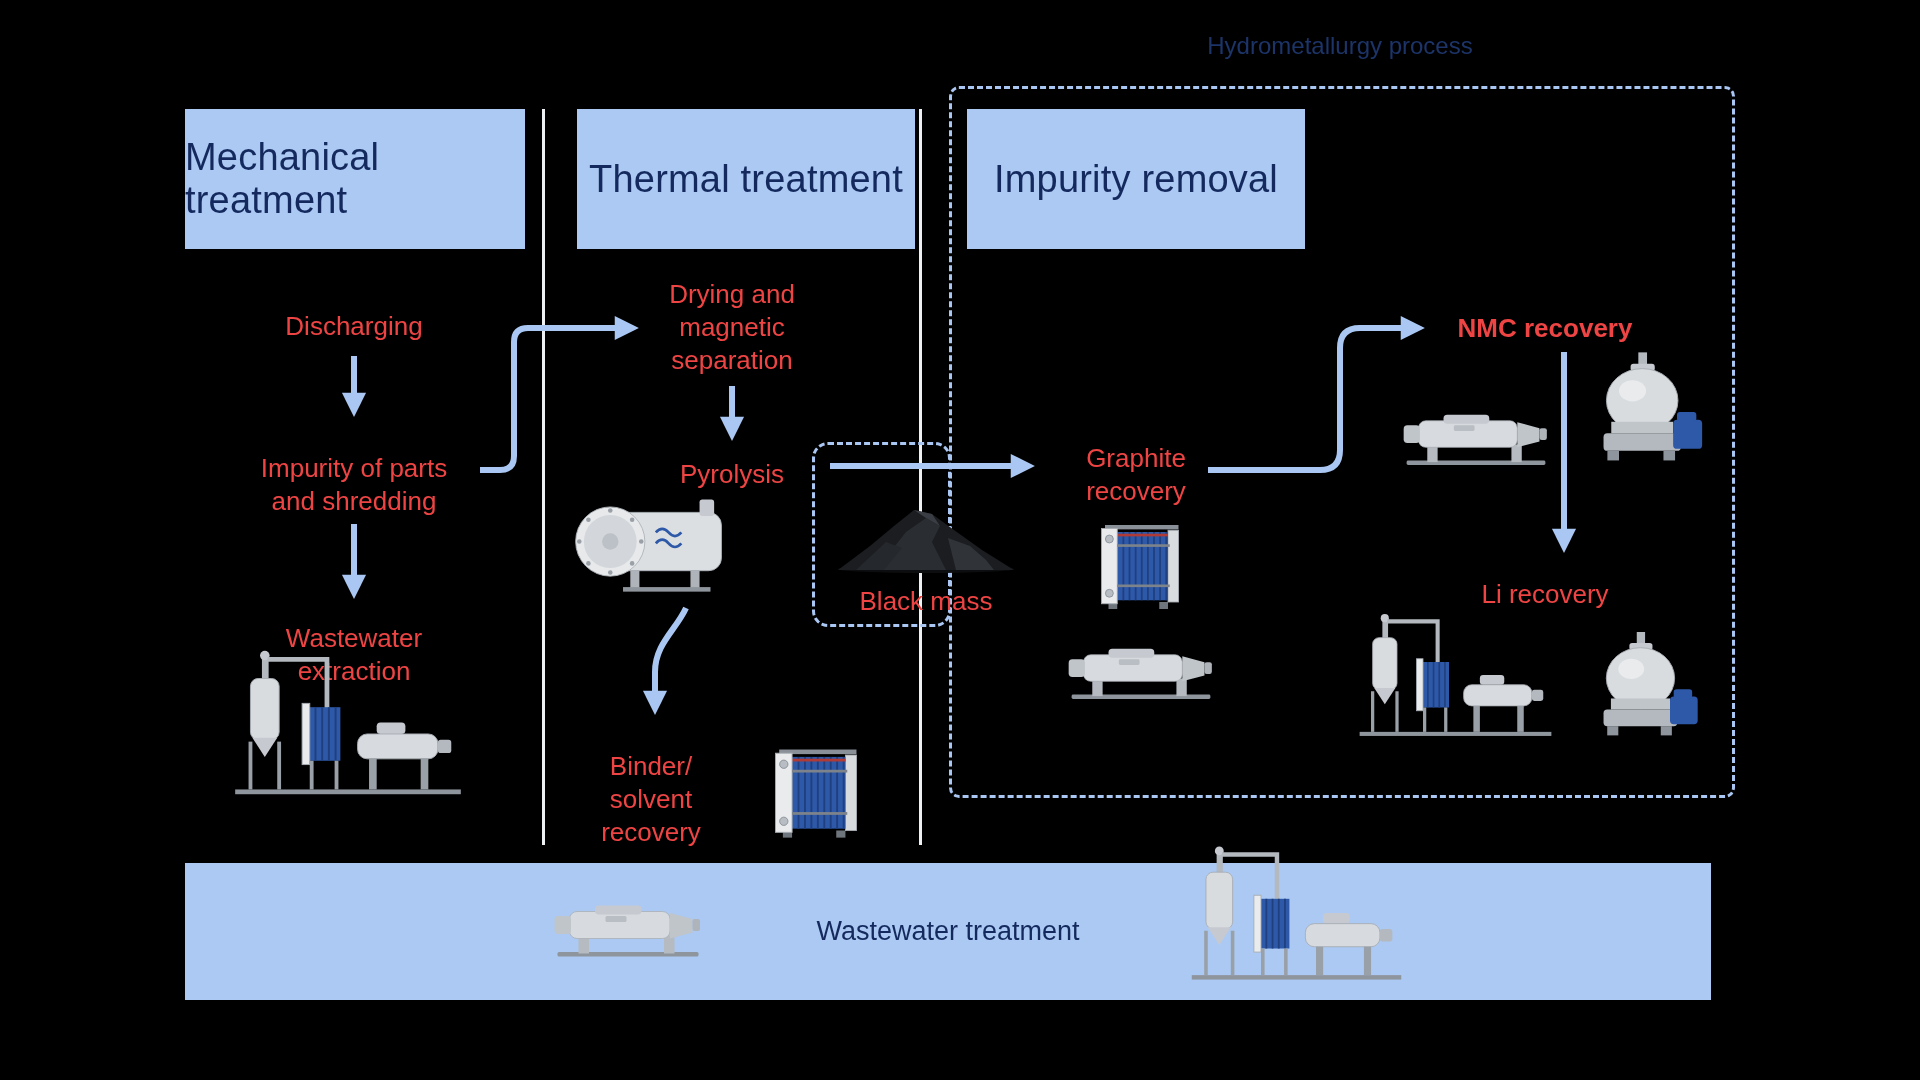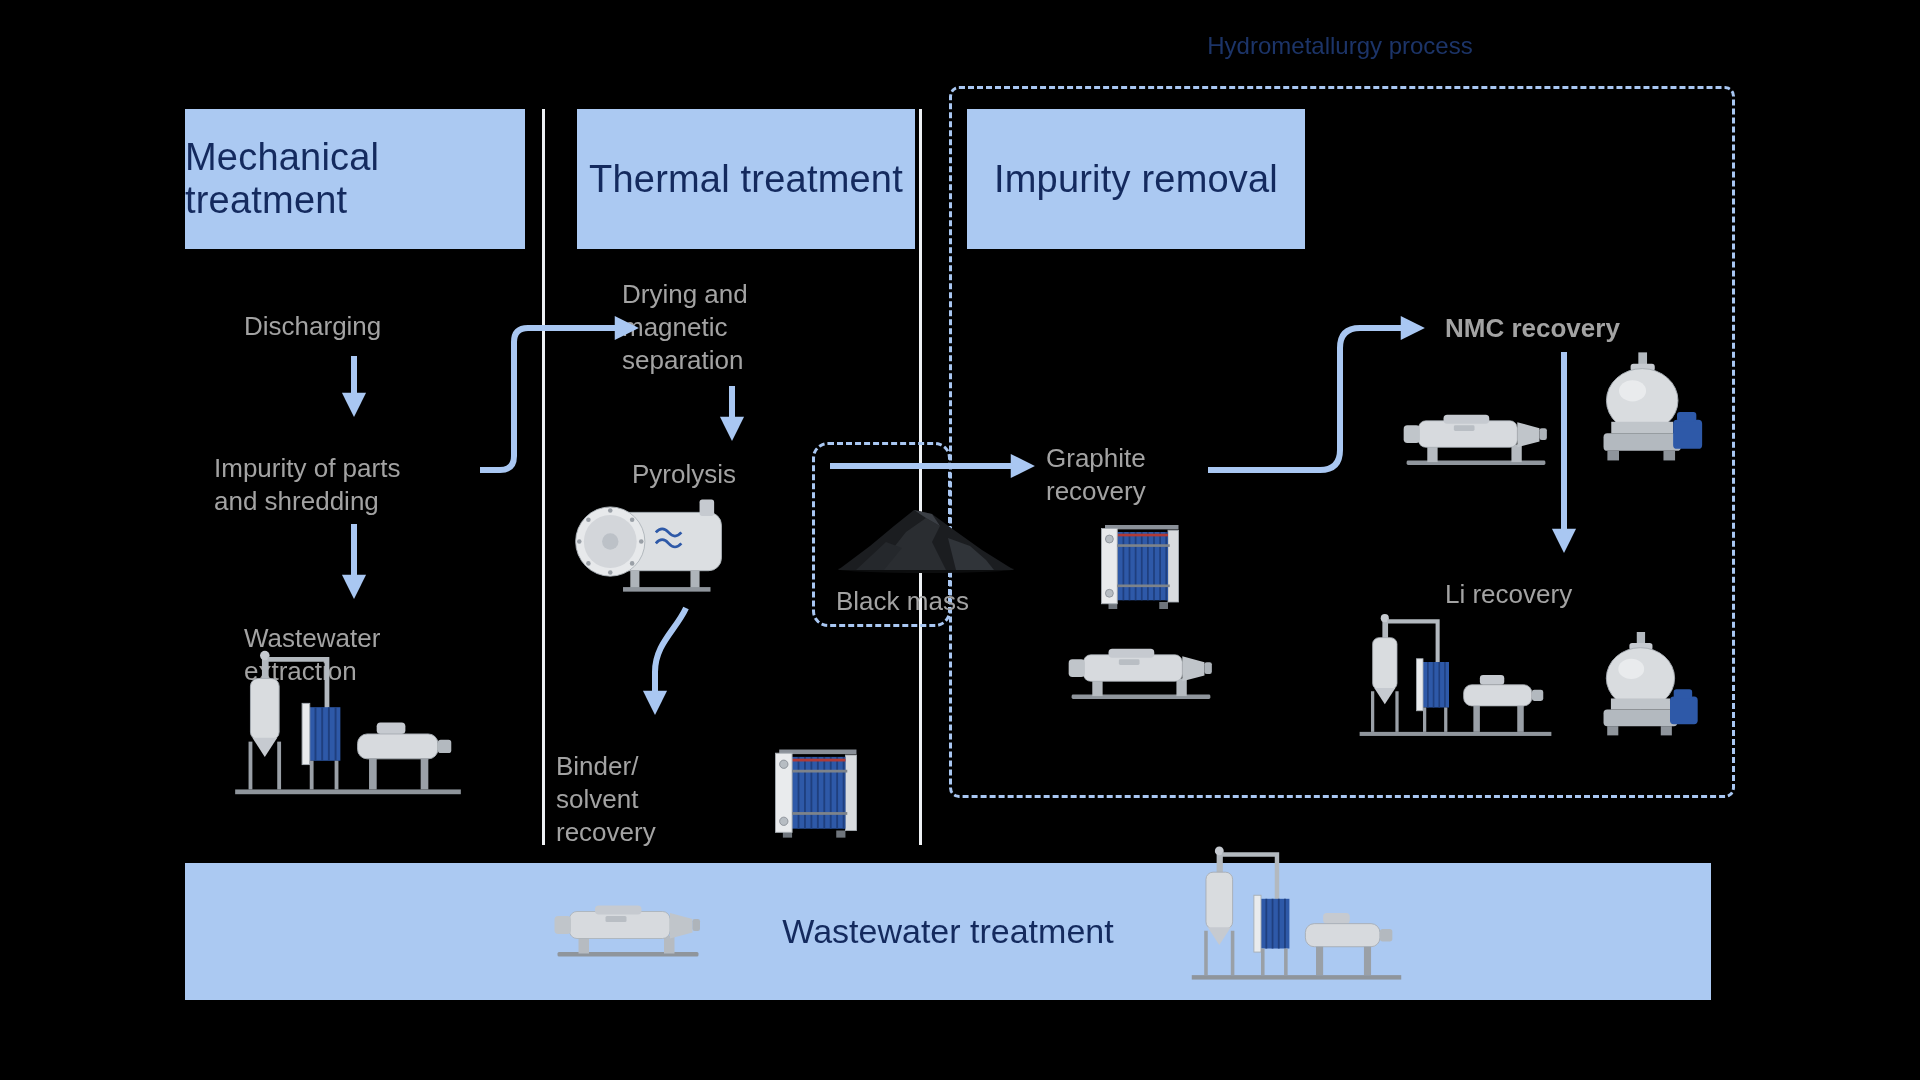--- a/index.html
+++ b/index.html
@@ -7,31 +7,31 @@
   .stage{
     position:relative; width:1920px; height:1080px; background:#000;
     font-family:"Liberation Sans", sans-serif; overflow:hidden;
   }
   .panel{
     position:absolute; height:140px; background:#abc9f2; color:#142a5e;
     display:flex; align-items:center; justify-content:center;
     font-size:38px; letter-spacing:.2px;
   }
   .step{
-    position:absolute; color:#a3a3a3; font-size:26px; line-height:33px;
-    white-space:pre-line;
+    position:absolute; color:#ef4444; font-size:26px; line-height:33px;
+    text-align:center; white-space:pre-line;
   }
   .divider{ position:absolute; top:109px; width:3px; height:736px; background:#eef1f4; }
   .dashed{ position:absolute; border:3px dashed #a9c7f2; background:transparent; }
   .hydro-title{ position:absolute; left:1090px; top:32px; width:500px;
     color:#1c3468; font-size:24px; text-align:center; }
   .footer-bar{
     position:absolute; left:185px; top:863px; width:1526px; height:137px;
     background:#abc9f2; display:flex; align-items:center; justify-content:center;
-    color:#142a5e; font-size:34px;
+    color:#142a5e; font-size:27px;
   }
   .machine{ position:absolute; }
   .arrows{ position:absolute; inset:0; pointer-events:none; }
   .defs-hidden{ position:absolute; width:0; height:0; overflow:hidden; }
 </style>
 </head>
 <body>
 
 <div class="stage">
 

